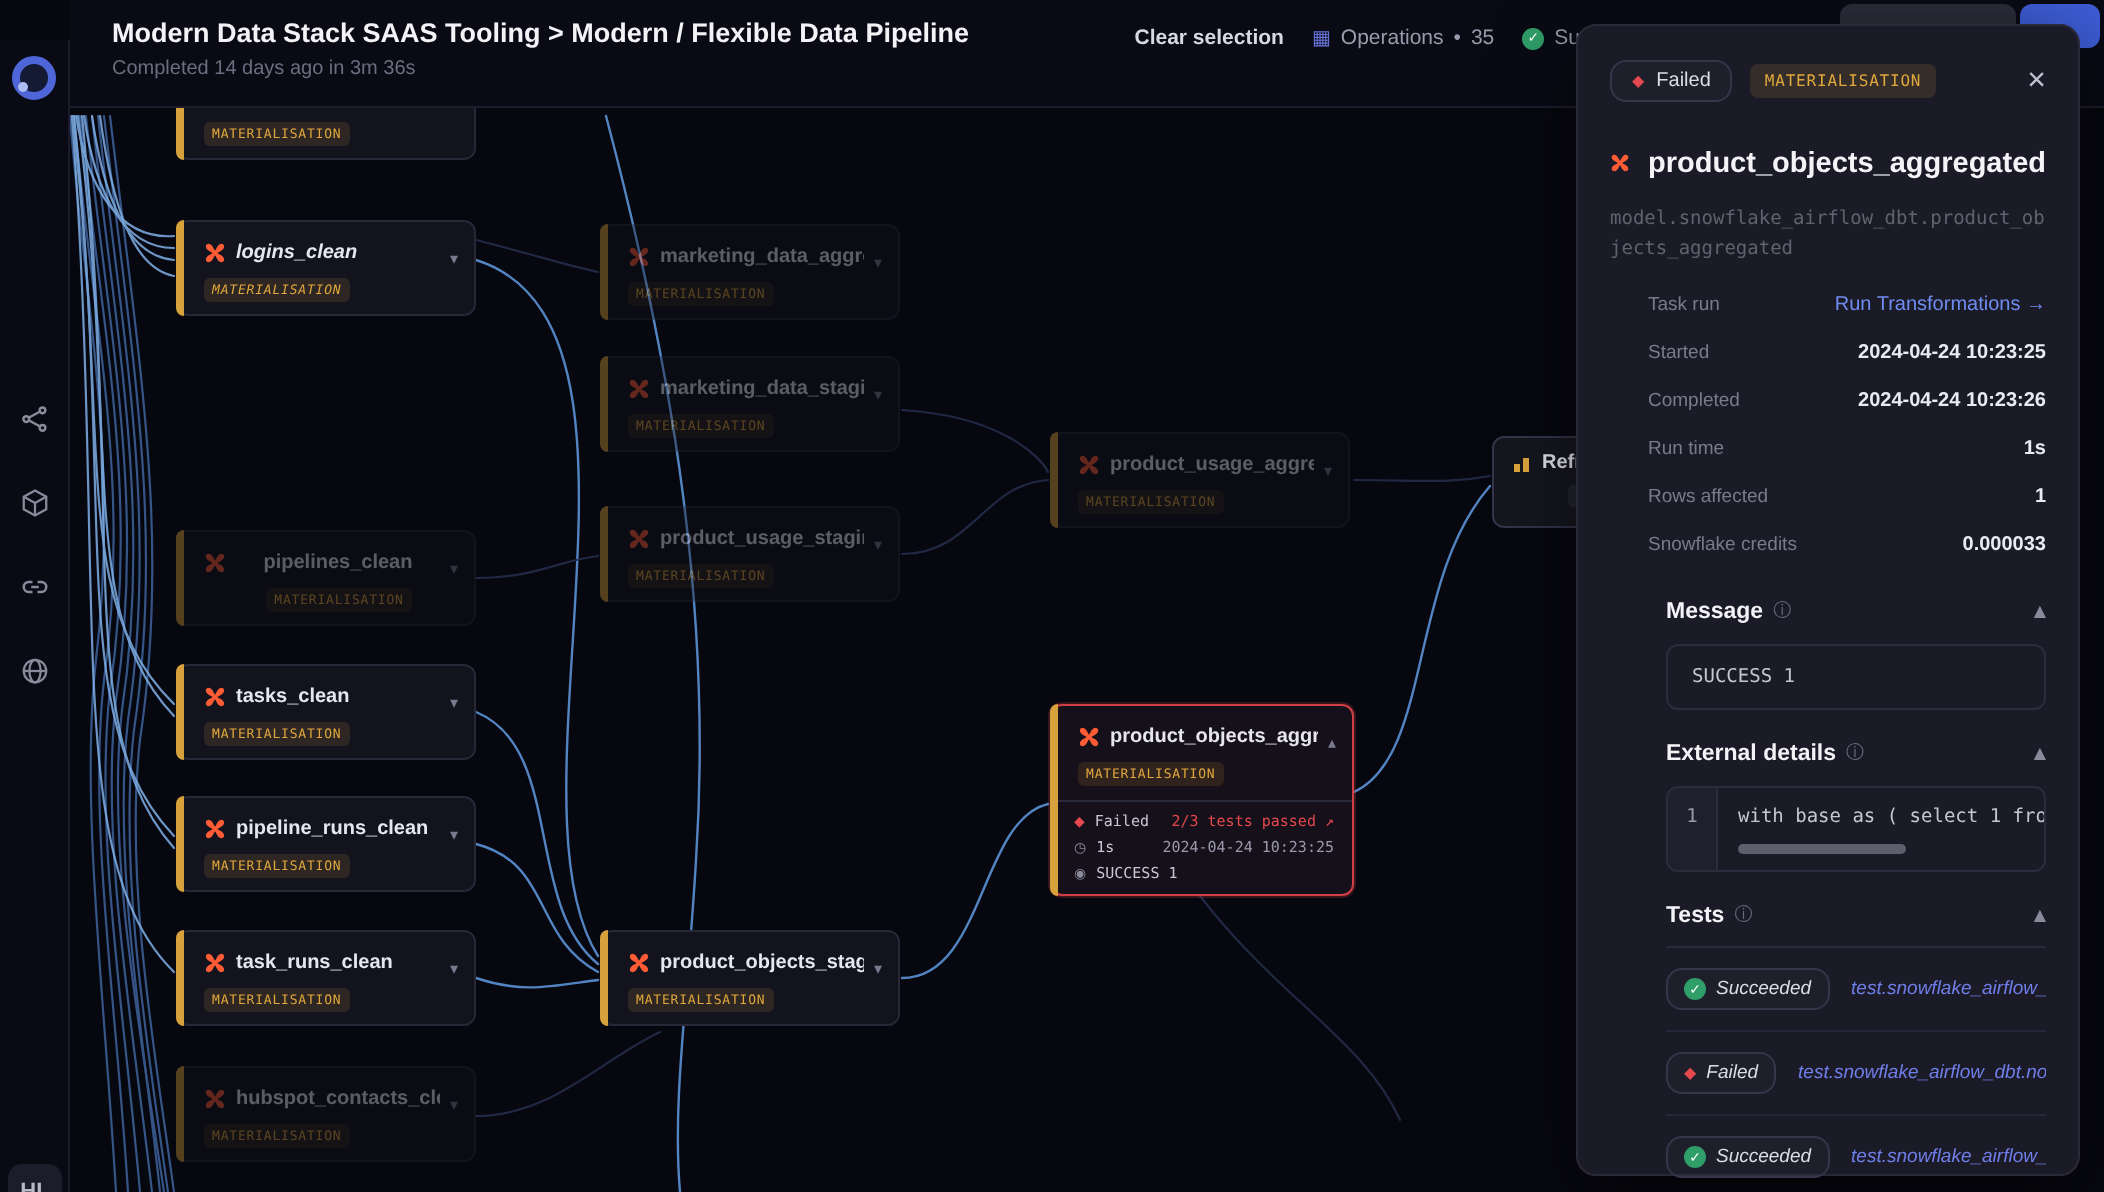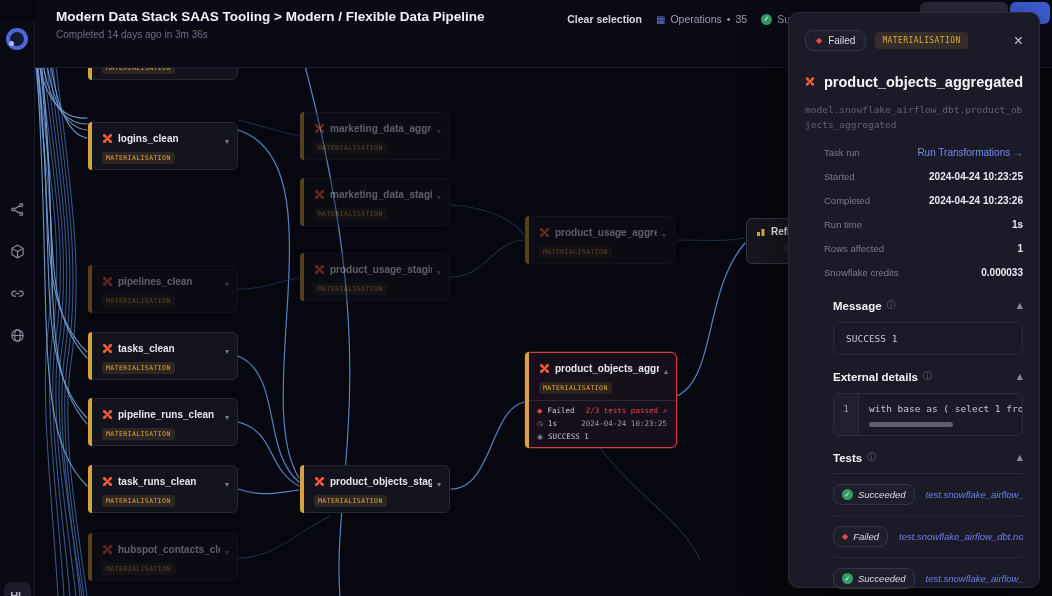--- a/index.html
+++ b/index.html
@@ -14,21 +14,21 @@
     background:#141a33; position:relative; }
   .logo::after { content:""; position:absolute; left:-1px; bottom:0px; width:5px; height:5px;
     border-radius:50%; background:#aebcf5; }
   .side-icons { margin-top:152px; display:flex; flex-direction:column; gap:27px; align-items:center; }
   .side-icons svg { display:block; }
   .avatar { position:absolute; bottom:7px; left:4px; width:27px; height:27px; border-radius:7px;
     background:#1c1c2a; color:#b8b8c6; font-size:11px; display:flex; align-items:center;
     justify-content:center; font-weight:600; }
 
   
-  .topbar { position:absolute; left:35px; top:0; width:1017px; height:68px; background:#0a0a15;
+  .topbar { position:absolute; left:35px; top:0; width:1017px; height:54px; background:#0a0a15;
     border-bottom:1px solid #1d1d2f; z-index:10; }
   .hd-title { position:absolute; left:21px; top:9px; font-size:13.5px; font-weight:700; color:#f2f2f7; }
   .hd-sub { position:absolute; left:21px; top:29px; font-size:10px; color:#6d6d80; }
   .hd-right { position:absolute; right:262px; top:13px; display:flex; align-items:center; gap:14px; }
   .hd-clear { font-size:10.5px; color:#d8d8e2; font-weight:600; cursor:pointer; white-space:nowrap; }
   .hd-ops { display:flex; align-items:center; gap:5px; font-size:10.5px; color:#9a9aac; white-space:nowrap; }
   .ops-ico { color:#6674d9; font-size:10px; font-family:"DejaVu Sans",sans-serif; }
   .chk { display:inline-flex; width:11px; height:11px; border-radius:50%; background:#2f9e68;
     color:#fff; font-size:7px; align-items:center; justify-content:center; }
   .btn-gray { position:absolute; right:44px; top:2px; width:88px; height:22px; border-radius:6px;
@@ -167,21 +167,21 @@
     <div class="node-head">
       <svg viewBox="0 0 24 24" width="11" height="11">
           <path fill="#ff5c35" d="M2 5 C2 3.3 3.3 2 5 2 C7.5 2 9.5 4.5 10.5 7 L12 9.5 L13.5 7 C14.5 4.5 16.5 2 19 2 C20.7 2 22 3.3 22 5 C22 7.5 19.5 9.5 17 10.5 L14.5 12 L17 13.5 C19.5 14.5 22 16.5 22 19 C22 20.7 20.7 22 19 22 C16.5 22 14.5 19.5 13.5 17 L12 14.5 L10.5 17 C9.5 19.5 7.5 22 5 22 C3.3 22 2 20.7 2 19 C2 16.5 4.5 14.5 7 13.5 L9.5 12 L7 10.5 C4.5 9.5 2 7.5 2 5 Z"></path>
         </svg>
       <span class="node-name"></span>
       <span class="node-chev">▾</span>
     </div>
     <span class="badge-mat">MATERIALISATION</span>
   </div>
 
-  <div class="node" style="left:88px; top:122px;">
+  <div class="node" style="left:88px; top:110px;font-style:italic;">
     <div class="node-head">
       <svg viewBox="0 0 24 24" width="11" height="11">
           <path fill="#ff5c35" d="M2 5 C2 3.3 3.3 2 5 2 C7.5 2 9.5 4.5 10.5 7 L12 9.5 L13.5 7 C14.5 4.5 16.5 2 19 2 C20.7 2 22 3.3 22 5 C22 7.5 19.5 9.5 17 10.5 L14.5 12 L17 13.5 C19.5 14.5 22 16.5 22 19 C22 20.7 20.7 22 19 22 C16.5 22 14.5 19.5 13.5 17 L12 14.5 L10.5 17 C9.5 19.5 7.5 22 5 22 C3.3 22 2 20.7 2 19 C2 16.5 4.5 14.5 7 13.5 L9.5 12 L7 10.5 C4.5 9.5 2 7.5 2 5 Z"></path>
         </svg>
       <span class="node-name">logins_clean</span>
       <span class="node-chev">▾</span>
     </div>
     <span class="badge-mat">MATERIALISATION</span>
   </div>
 
@@ -211,21 +211,21 @@
     <div class="node-head">
       <svg viewBox="0 0 24 24" width="11" height="11">
           <path fill="#ff5c35" d="M2 5 C2 3.3 3.3 2 5 2 C7.5 2 9.5 4.5 10.5 7 L12 9.5 L13.5 7 C14.5 4.5 16.5 2 19 2 C20.7 2 22 3.3 22 5 C22 7.5 19.5 9.5 17 10.5 L14.5 12 L17 13.5 C19.5 14.5 22 16.5 22 19 C22 20.7 20.7 22 19 22 C16.5 22 14.5 19.5 13.5 17 L12 14.5 L10.5 17 C9.5 19.5 7.5 22 5 22 C3.3 22 2 20.7 2 19 C2 16.5 4.5 14.5 7 13.5 L9.5 12 L7 10.5 C4.5 9.5 2 7.5 2 5 Z"></path>
         </svg>
       <span class="node-name">product_usage_aggregated</span>
       <span class="node-chev">▾</span>
     </div>
     <span class="badge-mat">MATERIALISATION</span>
   </div>
 
-  <div class="node faded" style="left:88px; top:265px;">
+  <div class="node faded" style="left:88px; top:265px;text-align:center;">
     <div class="node-head">
       <svg viewBox="0 0 24 24" width="11" height="11">
           <path fill="#ff5c35" d="M2 5 C2 3.3 3.3 2 5 2 C7.5 2 9.5 4.5 10.5 7 L12 9.5 L13.5 7 C14.5 4.5 16.5 2 19 2 C20.7 2 22 3.3 22 5 C22 7.5 19.5 9.5 17 10.5 L14.5 12 L17 13.5 C19.5 14.5 22 16.5 22 19 C22 20.7 20.7 22 19 22 C16.5 22 14.5 19.5 13.5 17 L12 14.5 L10.5 17 C9.5 19.5 7.5 22 5 22 C3.3 22 2 20.7 2 19 C2 16.5 4.5 14.5 7 13.5 L9.5 12 L7 10.5 C4.5 9.5 2 7.5 2 5 Z"></path>
         </svg>
       <span class="node-name">pipelines_clean</span>
       <span class="node-chev">▾</span>
     </div>
     <span class="badge-mat">MATERIALISATION</span>
   </div>
 

